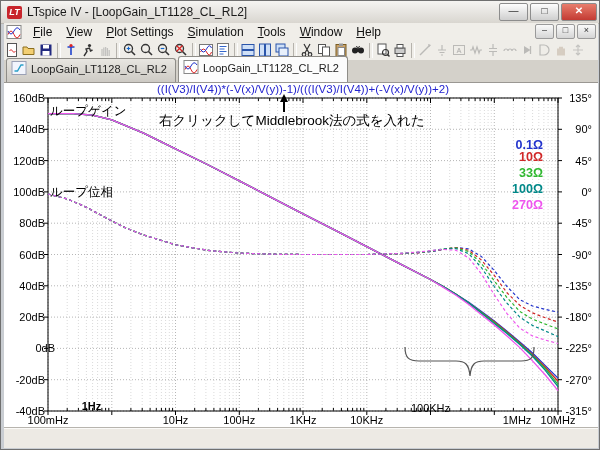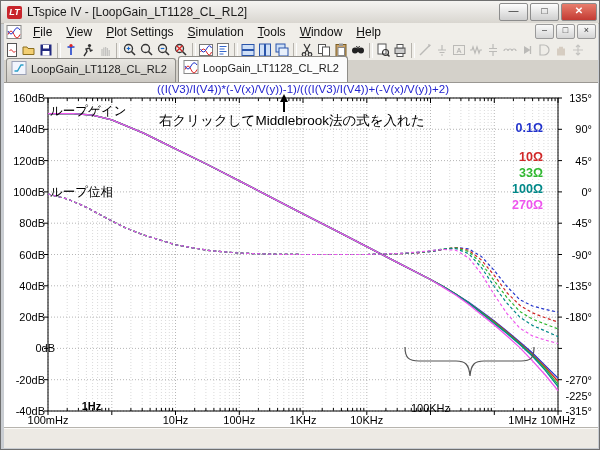--- a/index.html
+++ b/index.html
@@ -525,33 +525,33 @@
       <div class="lab" style="left: 2px; top: 372.7px; width: 42px; text-align: right;">-20dB</div>
       <div class="lab" style="left: 2px; top: 404px; width: 42px; text-align: right;">-40dB</div>
       <div class="lab" style="left: 560px; top: 91px; width: 31px; text-align: right;">135°</div>
       <div class="lab" style="left: 560px; top: 122.3px; width: 31px; text-align: right;">90°</div>
       <div class="lab" style="left: 560px; top: 153.6px; width: 31px; text-align: right;">45°</div>
       <div class="lab" style="left: 560px; top: 184.9px; width: 31px; text-align: right;">0°</div>
       <div class="lab" style="left: 560px; top: 216.2px; width: 31px; text-align: right;">-45°</div>
       <div class="lab" style="left: 560px; top: 247.5px; width: 31px; text-align: right;">-90°</div>
       <div class="lab" style="left: 560px; top: 278.8px; width: 31px; text-align: right;">-135°</div>
       <div class="lab" style="left: 560px; top: 310.1px; width: 31px; text-align: right;">-180°</div>
-      <div class="lab" style="left: 560px; top: 341.4px; width: 31px; text-align: right; margin-top: 48px;">-225°</div>
+      <div class="lab" style="left: 560px; top: 341.4px; width: 31px; text-align: right;">-225°</div>
       <div class="lab" style="left: 560px; top: 372.7px; width: 31px; text-align: right;">-270°</div>
       <div class="lab" style="left: 560px; top: 404px; width: 31px; text-align: right;">-315°</div>
       <div class="lab" style="left: 17px; top: 413px; width: 60px; text-align: center;">100mHz</div>
       <div class="lab" style="left: 80.75px; top: 399px; width: 60px; text-align: left; font-weight: bold;">1Hz</div>
       <div class="lab" style="left: 144.5px; top: 413px; width: 60px; text-align: center;">10Hz</div>
       <div class="lab" style="left: 208.25px; top: 413px; width: 60px; text-align: center;">100Hz</div>
       <div class="lab" style="left: 272px; top: 413px; width: 60px; text-align: center;">1KHz</div>
       <div class="lab" style="left: 335.75px; top: 413px; width: 60px; text-align: center;">10KHz</div>
       <div class="lab" style="left: 399.5px; top: 401px; width: 60px; text-align: center;">100KHz</div>
-      <div class="lab" style="left: 476px; top: 413px; width: 60px; text-align: right;">1MHz</div>
+      <div class="lab" style="left: 486px; top: 413px; width: 60px; text-align: center;">1MHz</div>
       <div class="lab" style="left: 527px; top: 413px; width: 60px; text-align: center;">10MHz</div>
-      <div class="legend-item" style="left: 462px; top: 120px; color: rgb(34, 51, 204);">0.1Ω</div>
+      <div class="legend-item" style="left: 462px; top: 137px; color: rgb(34, 51, 204);">0.1Ω</div>
       <div class="legend-item" style="left: 462px; top: 149px; color: rgb(208, 40, 40);">10Ω</div>
       <div class="legend-item" style="left: 462px; top: 165px; color: rgb(48, 184, 48);">33Ω</div>
       <div class="legend-item" style="left: 462px; top: 181px; color: rgb(0, 136, 136);">100Ω</div>
       <div class="legend-item" style="left: 462px; top: 197px; color: rgb(238, 85, 238);">270Ω</div>
     </div>
 
   <div class="statusbar">
     <span></span>
   </div>
 </div>

